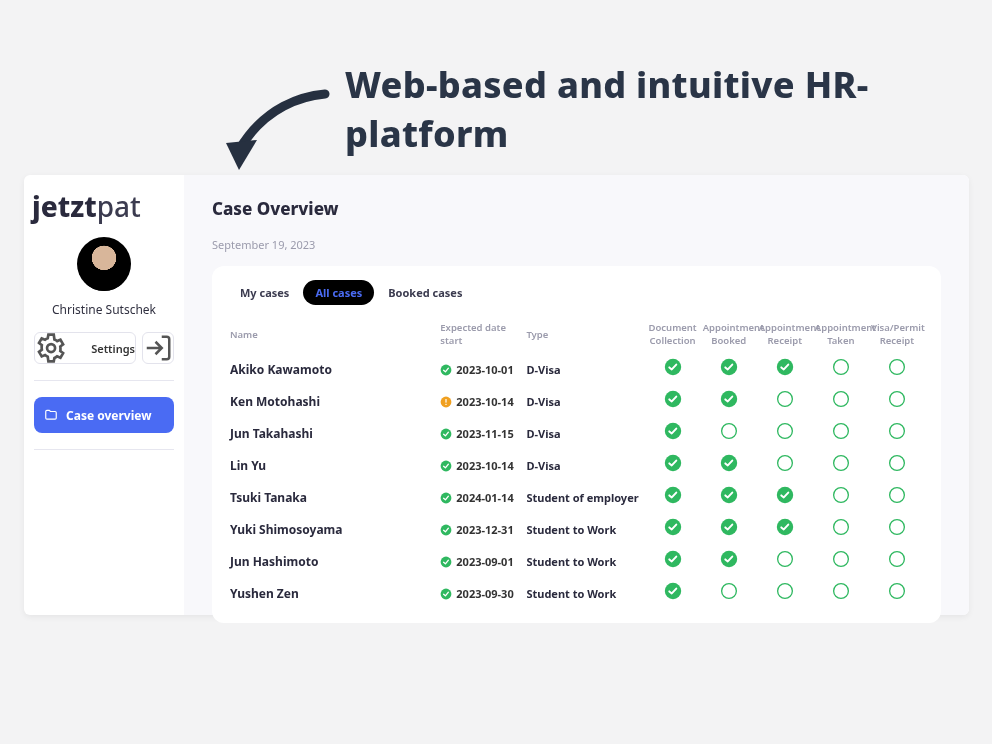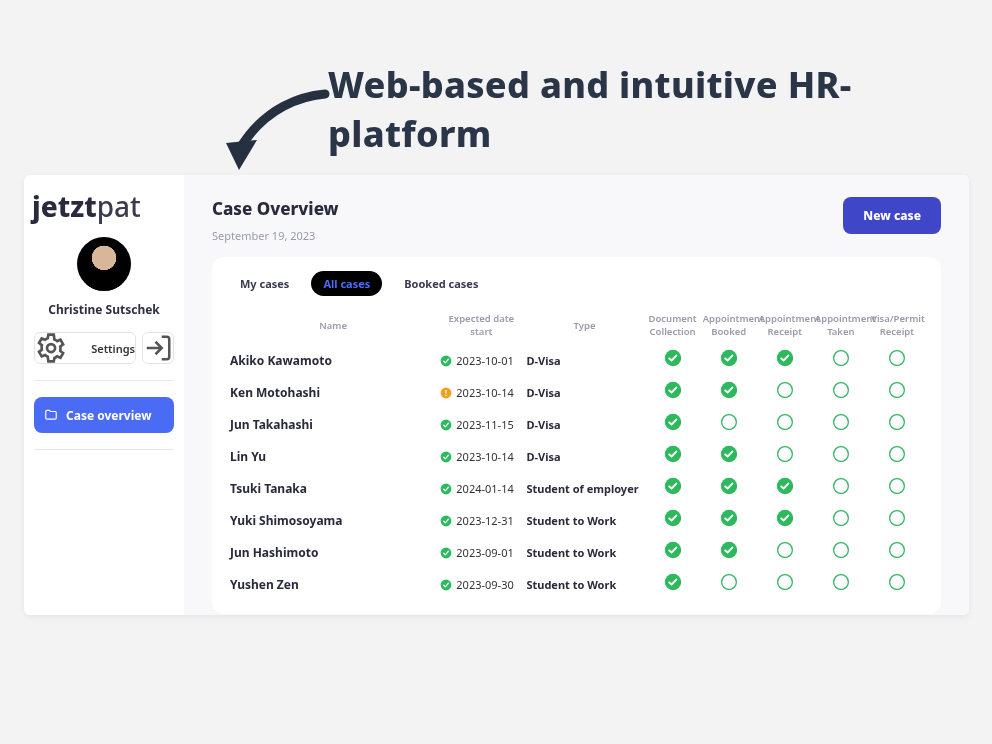--- a/index.html
+++ b/index.html
@@ -1,54 +1,54 @@
 <!DOCTYPE html>
 <html><head>
 <meta charset="utf-8">
 <style>
   *{box-sizing:border-box;margin:0;padding:0;font-family:system-ui,-apple-system,"Segoe UI",Roboto,sans-serif}
   body{background:#f3f3f4;width:992px;height:744px;overflow:hidden;position:relative}
-  .headline{position:absolute;top:60px;left:328px;font-size:36px;font-weight:800;color:#2a3547;letter-spacing:.3px}
+  .headline{position:absolute;top:60px;left:345px;font-size:36px;font-weight:800;color:#2a3547;letter-spacing:.3px}
   .arrow{position:absolute;top:88px;left:215px;width:120px;height:95px;fill:none;stroke:#263040;stroke-width:9;stroke-linecap:round;stroke-linejoin:round}
   .arrow-head{fill:#263040}
   .app{position:absolute;top:175px;left:24px;width:945px;height:440px;background:#fff;border-radius:6px;box-shadow:0 2px 6px rgba(0,0,0,.06);display:flex}
   .logo{position:absolute;top:12px;left:8px;font-size:28px;color:#3b3b4f;font-weight:500;font-family:Georgia,serif}
   .logo .bold{font-weight:800;color:#2a2a3d;font-family:system-ui}
   .sidebar{width:160px;padding:10px 10px;border-right:0;display:flex;flex-direction:column}
   .avatar{width:54px;height:54px;border-radius:50%;background:#000;display:flex;align-items:flex-end;justify-content:center;overflow:hidden;margin:52px auto 10px}
   .avatar::after{content:"";display:block;width:36px;height:46px;border-radius:18px 18px 0 0;background:radial-gradient(circle at 50% 28%, #d8b69a 0 32%, #000 33%)}
-  .username{text-align:center;font-size:12px;font-weight:700;color:#303040}
+  .username{text-align:center;font-size:12px;font-weight:400;color:#303040}
   .side-row{display:flex;gap:6px;margin-top:14px}
   .settings-btn{flex:1;border:1px solid #e3e3ec;border-radius:6px;background:#fff;height:32px;display:flex;align-items:center;justify-content:center;gap:24px;font-size:11px;font-weight:600;color:#333}
   .logout-btn{width:32px;height:32px;border:1px solid #e3e3ec;border-radius:6px;background:#fff;display:flex;align-items:center;justify-content:center}
   .hr{height:1px;background:#e6e6ef;margin:16px 0}
   .nav-item{height:36px;border-radius:8px;display:flex;align-items:center;gap:8px;padding:0 10px;font-size:12px;font-weight:700;color:#7c7c8a;cursor:pointer}
   .nav-item.active{background:#4a6bf3;color:#fff}
   .nav-item .ico{width:14px;height:14px}
 
   .main{flex:1;padding:22px 28px;background:#f8f8fb;border-radius:0 6px 6px 0;position:relative}
   .page-head{display:flex;justify-content:space-between;align-items:flex-start;margin-bottom:14px}
   .page-title{font-size:17px;font-weight:800;color:#2a2a3d}
-  .page-date{font-size:11px;color:#9b9bac;margin-top:8px}
+  .page-date{font-size:11px;color:#9b9bac;margin-top:17px}
   .new-case-btn{background:#3f46c8;color:#fff;font-size:12px;font-weight:800;border:none;border-radius:8px;padding:10px 20px;cursor:pointer}
 
   .card{background:#fff;border-radius:12px;padding:14px 16px}
-  .tabs{display:flex;gap:10px;margin-bottom:10px}
+  .tabs{display:flex;gap:2px;margin-bottom:10px}
   .tab{font-size:11px;font-weight:700;color:#3b3b4f;padding:5px 12px;border-radius:20px;cursor:pointer}
   .tab.active{background:#000000;color:#4a6bf3}
 
   table{width:100%;border-collapse:collapse;table-layout:fixed}
   col.c-name{width:210px}
   col.c-date{width:86px}
   col.c-type{width:120px}
   col.c-st{width:56px}
   th{font-size:9.5px;color:#9b9bac;font-weight:600;padding:6px 2px}
-  th.left{text-align:center}
+  th.left{text-align:left}
   tbody td{padding:5px 2px;font-size:12px;color:#2a2a3d;font-weight:700;vertical-align:middle}
-  td.date{font-size:11px;font-weight:400;color:#333}
+  td.date{font-size:11px;font-weight:700;color:#333}
   td.type{font-size:11px;font-weight:700}
   td.center{text-align:center}
   .d-ico{width:12px;height:12px;display:inline-block;vertical-align:-2px;margin-right:4px}
   .status{width:18px;height:18px;display:inline-block}
 </style>
 </head>
 <body>
 
 <div class="headline">Web-based and intuitive HR-platform</div>
 
@@ -86,21 +86,20 @@
     </div>
     <div class="hr"></div>
   </div>
 
   <div class="main">
     <div class="page-head">
       <div>
         <div class="page-title">Case Overview</div>
         <div class="page-date">September 19, 2023</div>
       </div>
-      <button class="new-case-btn">New case</button>
     </div>
 
     <div class="card">
       <div class="tabs">
         <div class="tab">My cases</div>
         <div class="tab active">All cases</div>
         <div class="tab">Booked cases</div>
       </div>
 
       <table>

